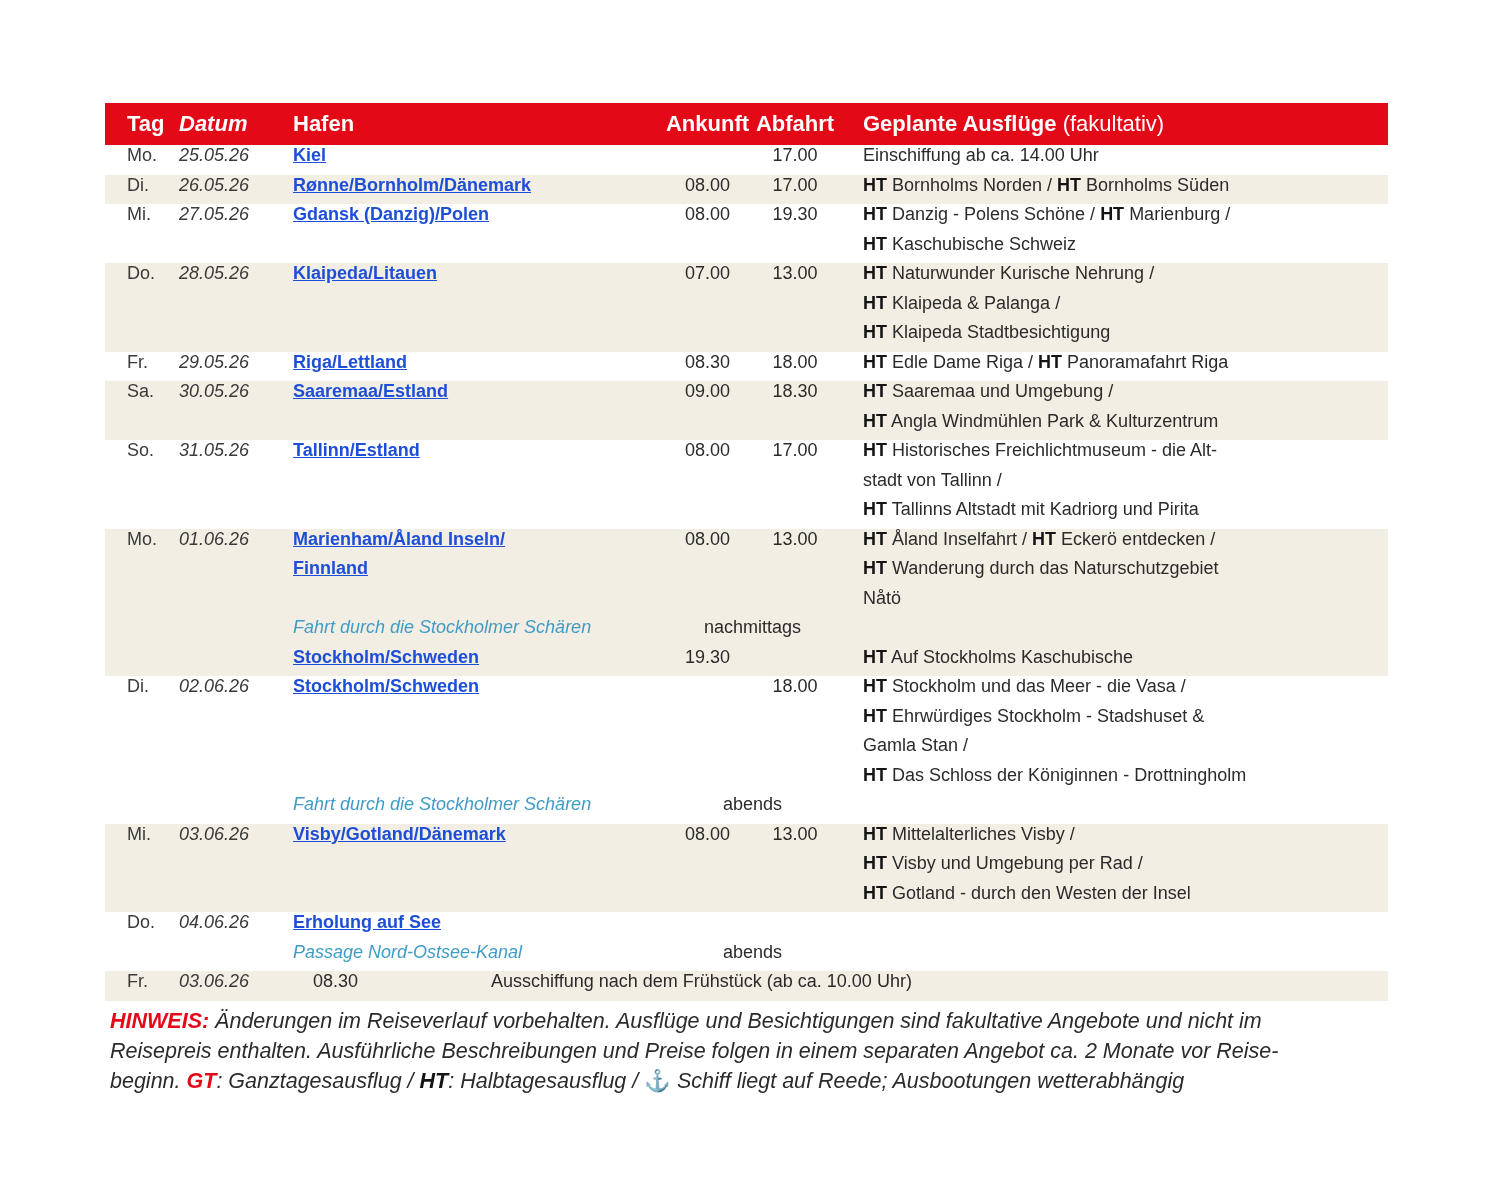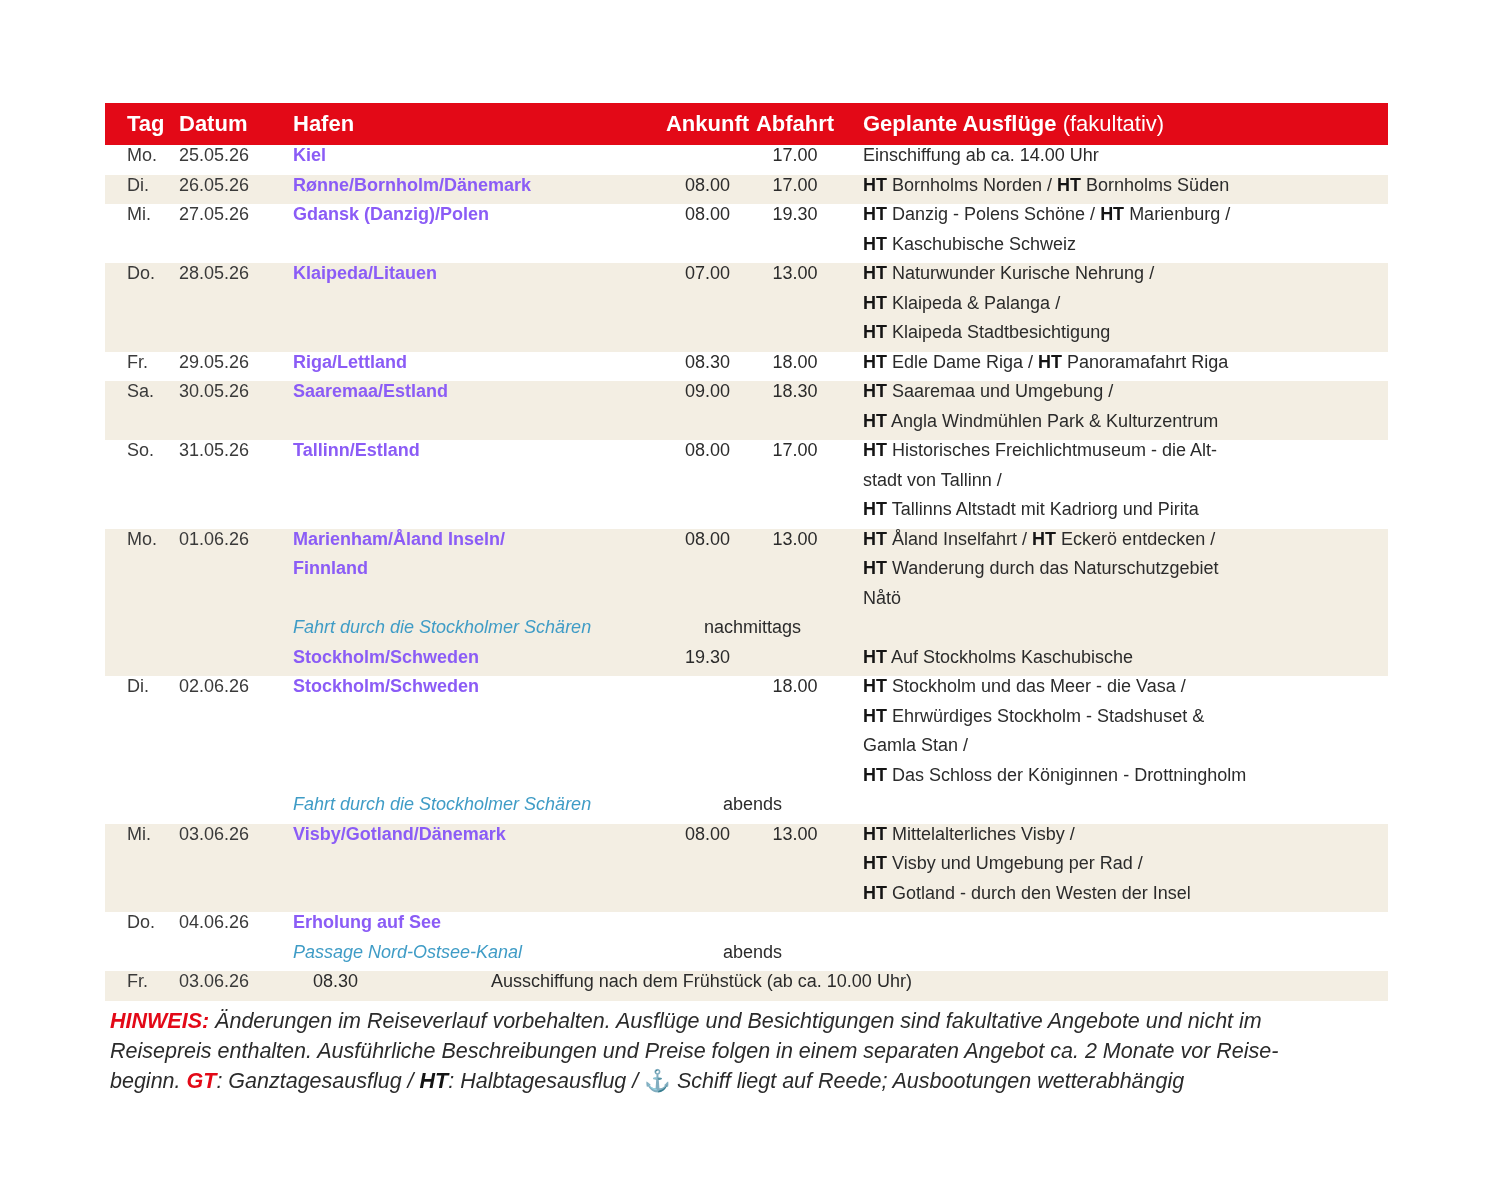--- a/index.html
+++ b/index.html
@@ -10,31 +10,31 @@
   .itinerary{position:absolute;left:105px;top:103px;width:1283px;}
   .thead{
     display:flex;align-items:center;height:42px;
     background:var(--red,#e30613);color:#ffffff;
     font-weight:bold;font-size:22px;
   }
   .row{width:100%;}
   .row.zebra{background:var(--beige,#f3eee3);}
   .line{display:flex;align-items:flex-start;height:29.5px;font-size:18px;white-space:nowrap;}
   .c-tag{width:74px;padding-left:22px;box-sizing:border-box;flex:none;color:#3a3a3a;}
-  .c-datum{width:114px;flex:none;color:#3a3a3a;}
+  .c-datum{width:114px;flex:none;color:#3a3a3a;font-style:italic;}
   .c-hafen{width:372px;flex:none;overflow:visible;}
   .c-arr{width:85px;flex:none;text-align:center;}
   .c-dep{width:90px;flex:none;text-align:center;}
   .c-span{width:175px;flex:none;text-align:center;}
   .c-gap{width:23px;flex:none;}
   .c-exc{flex:1;min-width:0;padding-right:6px;}
   .thead .c-tag,.thead .c-datum,.thead .c-hafen,.thead .c-exc{color:#fff;}
   .thead .c-arr,.thead .c-dep{color:#fff;}
   .hn{font-weight:normal;}
-  .port-bold{font-weight:bold;color:#8b5cf6;}
+  .port-bold{font-weight:bold;color:#1d4ed8;text-decoration:underline;}
   .port-blue{color:var(--blue,#3f9cc6);font-style:italic;}
   .sg-b{font-weight:bold;color:#141414;}
   .footer{
     position:absolute;left:110px;top:1007px;width:1300px;
     font-style:italic;font-size:21.5px;line-height:29.8px;color:#2b2b2b;
   }
   .f-line{white-space:nowrap;}
   .f-rb{color:var(--red,#e30613);font-weight:bold;}
   .f-b{font-weight:bold;color:#141414;}
   .f-anchor{font-style:normal;}

